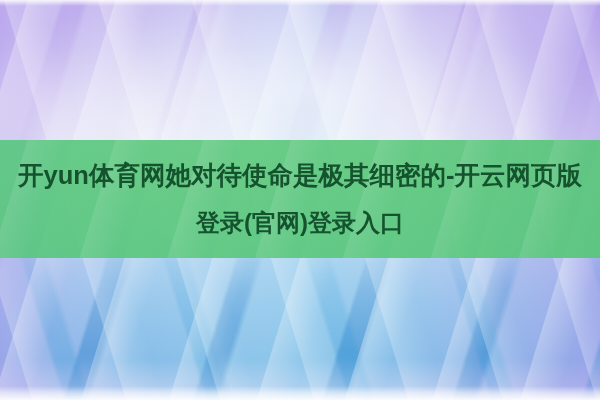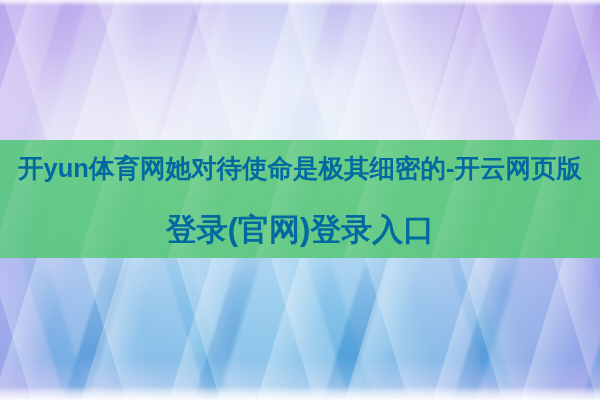--- a/index.html
+++ b/index.html
@@ -164,31 +164,31 @@
         rgba(90,200,140,0.30) 0%,
         rgba(120,210,130,0.05) 35%,
         rgba(96,202,126,0.18) 70%,
         rgba(88,198,122,0.30) 100%);
     pointer-events: none;
   }
 
   .headline {
     position: relative;
     z-index: 2;
-    margin: 12px;
-    color: #0369a1;
+    margin: 5px;
+    color: #14532d;
     font-weight: bold;
     font-size: 26px;
     line-height: 38px;
     text-align: center;
     white-space: nowrap;
     letter-spacing: 0px;
   }
   .headline.line1 { font-size: 25.5px; }
-  .headline.line2 { font-size: 31px; }
+  .headline.line2 { font-size: 24px; }
 </style>
 </head>
 <body>
 
 <div id="banner">
 
   <div class="bg-layer bg-base"></div>
   <div class="bg-layer bg-hue"></div>
   <div class="bg-layer bg-purpA"></div>
   <div class="bg-layer bg-darkA"></div>

